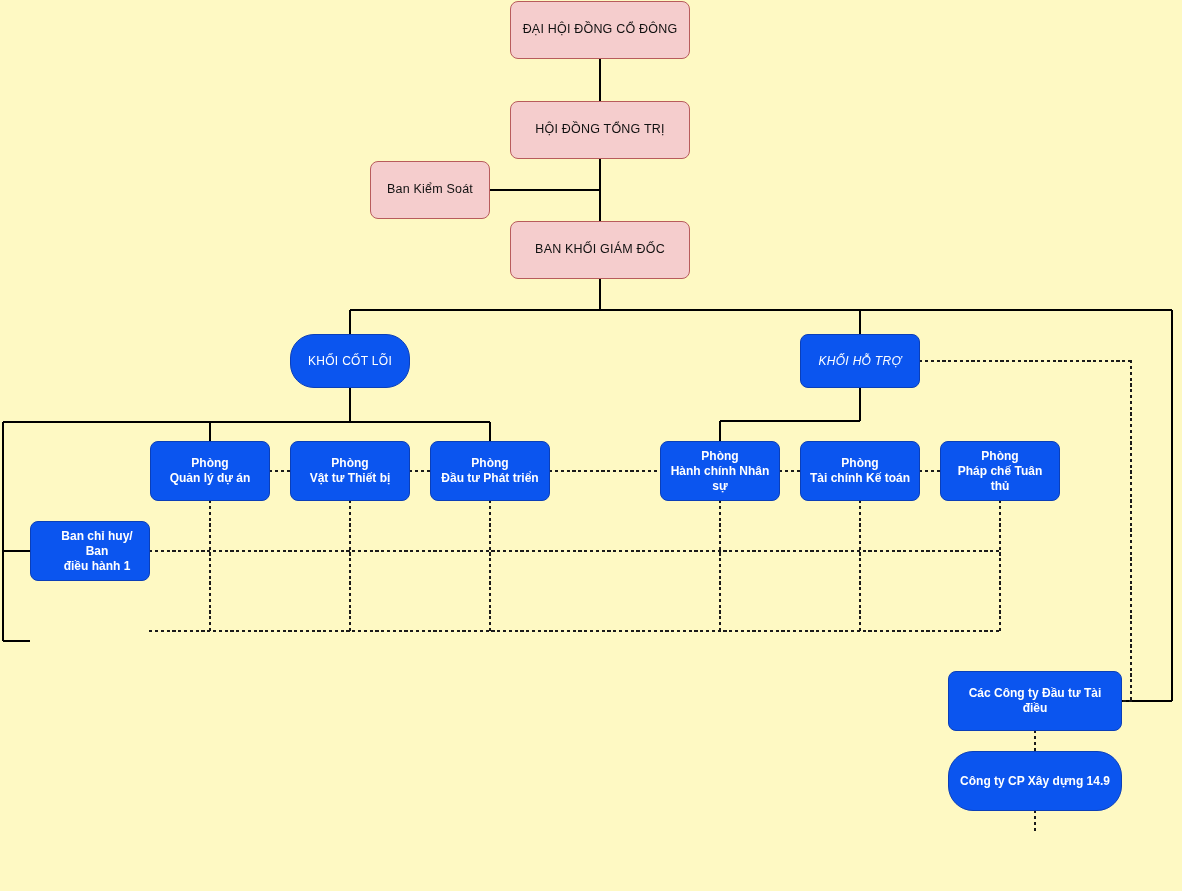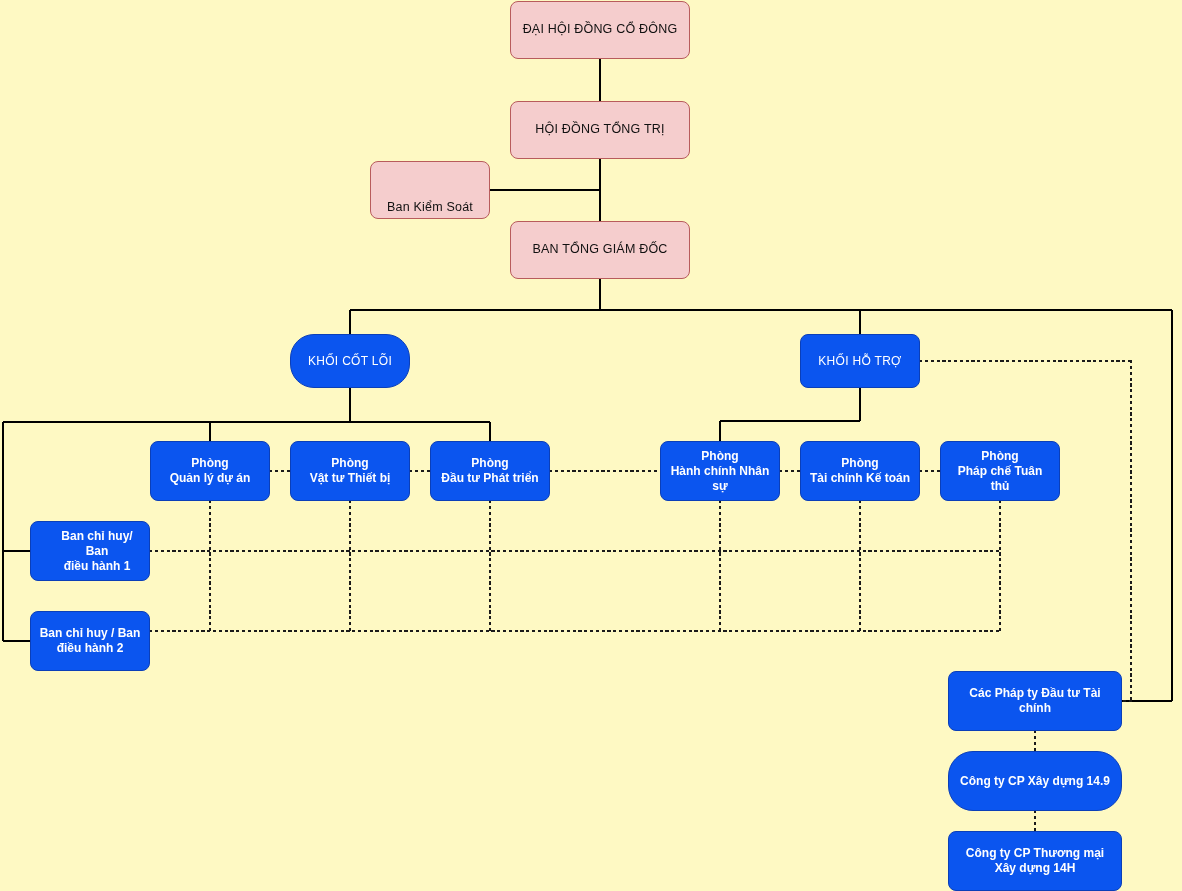--- a/index.html
+++ b/index.html
@@ -107,27 +107,27 @@
         <path d="M1000,501 L1000,631"></path>
         <path d="M1035,731 L1035,751"></path>
         <path d="M1035,811 L1035,831"></path>
       </g>
   </svg>
 
   <div class="node pink" style="left: 510px; top: 1px; width: 180px; height: 58px;"><span>ĐẠI HỘI ĐỒNG CỔ ĐÔNG</span></div>
 
   <div class="node pink" style="left: 510px; top: 101px; width: 180px; height: 58px;"><span>HỘI ĐỒNG TỔNG TRỊ</span></div>
 
-  <div class="node pink" style="left: 370px; top: 161px; width: 120px; height: 58px; align-items: flex-end;"><span>Ban Kiểm Soát</span></div>
+  <div class="node pink" style="left: 370px; top: 161px; width: 120px; height: 58px;"><span>Ban Kiểm Soát</span></div>
 
-  <div class="node pink" style="left: 510px; top: 221px; width: 180px; height: 58px;"><span>BAN TỔNG GIÁM ĐỐC</span></div>
+  <div class="node pink" style="left: 510px; top: 221px; width: 180px; height: 58px;"><span>BAN KHỐI GIÁM ĐỐC</span></div>
 
   <div class="node blue caps" style="left: 290px; top: 334px; width: 120px; height: 54px; border-radius: 24px;"><span>KHỐI CỐT LÕI</span></div>
 
-  <div class="node blue caps" style="left: 800px; top: 334px; width: 120px; height: 54px;"><span>KHỐI HỖ TRỢ</span></div>
+  <div class="node blue caps" style="left: 800px; top: 334px; width: 120px; height: 54px; font-style: italic;"><span>KHỐI HỖ TRỢ</span></div>
 
   <div class="node blue" style="left: 150px; top: 441px; width: 120px; height: 60px;"><span>Phòng
 Quản lý dự án</span></div>
 
   <div class="node blue" style="left: 290px; top: 441px; width: 120px; height: 60px;"><span>Phòng
 Vật tư Thiết bị</span></div>
 
   <div class="node blue" style="left: 430px; top: 441px; width: 120px; height: 60px;"><span>Phòng
 Đầu tư Phát triển</span></div>
 
@@ -136,22 +136,19 @@
 
   <div class="node blue" style="left: 800px; top: 441px; width: 120px; height: 60px;"><span>Phòng
 Tài chính Kế toán</span></div>
 
   <div class="node blue" style="left: 940px; top: 441px; width: 120px; height: 60px;"><span>Phòng
 Pháp chế Tuân thủ</span></div>
 
   <div class="node blue" style="left: 30px; top: 521px; width: 120px; height: 60px; padding-left: 20px;"><span>Ban chỉ huy/ Ban
 điều hành 1</span></div>
 
-  <div class="node blue" style="left: 30px; top: 611px; width: 120px; height: 60px;"><span>Ban chỉ huy / Ban
-điều hành 2</span></div>
 
-  <div class="node blue sub" style="left: 948px; top: 671px; width: 174px; height: 60px;"><span>Các Pháp ty Đầu tư Tài chính</span></div>
+  <div class="node blue sub" style="left: 948px; top: 671px; width: 174px; height: 60px;"><span>Các Công ty Đầu tư Tài điều</span></div>
 
   <div class="node blue sub" style="left: 948px; top: 751px; width: 174px; height: 60px; border-radius: 25px;"><span>Công ty CP Xây dựng 14.9</span></div>
 
-  <div class="node blue sub" style="left: 948px; top: 831px; width: 174px; height: 60px;"><span>Công ty CP Thương mại Xây dựng 14H</span></div>
 
 </div>
 
 </body></html>

